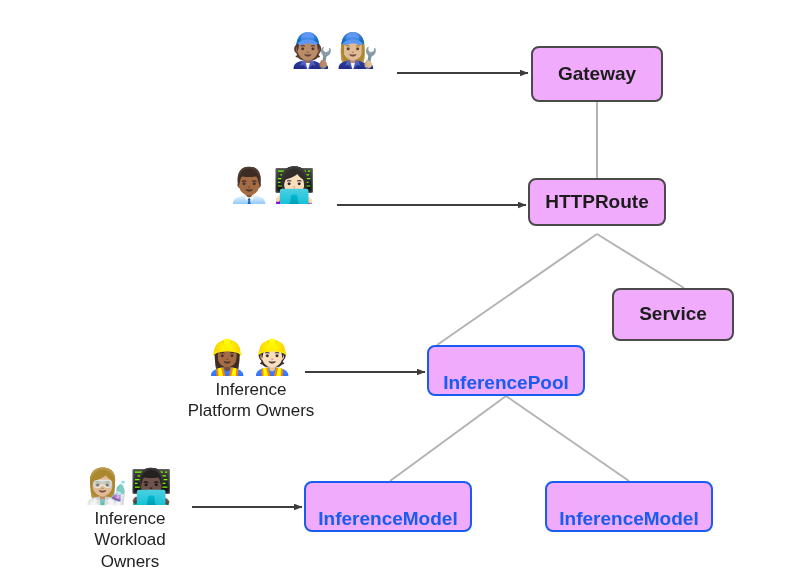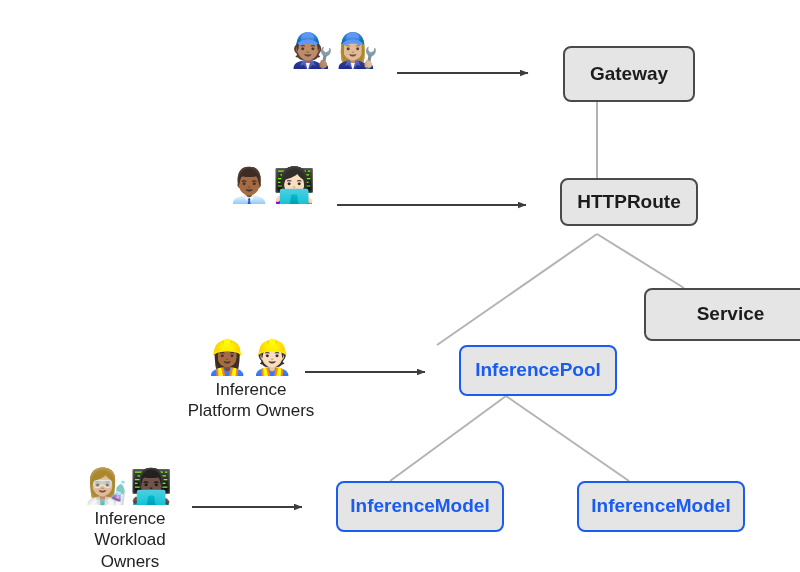--- a/index.html
+++ b/index.html
@@ -25,37 +25,37 @@
     width: 800px;
     height: 572px;
     pointer-events: none;
   }
   .node {
     position: absolute;
     box-sizing: border-box;
     display: flex;
     align-items: center;
     justify-content: center;
-    background: #e5e5e5;
+    background: #f0abfc;
     border-radius: 8px;
     text-align: center;
     line-height: 1.1;
-    margin-left: 32px;
   }
   .node-std {
     border: 2px solid #4a4a4a;
     color: #1c1c1c;
     font-weight: bold;
     font-size: 19px;
   }
   .node-blue {
     border: 2px solid #1a5cf0;
     color: #1a5cf0;
     font-weight: bold;
     font-size: 19px;
+    align-items: flex-end;
   }
   .persona {
     position: absolute;
     display: flex;
     flex-direction: column;
     align-items: center;
     text-align: center;
   }
   .persona-icons {
     font-size: 34px;
@@ -97,21 +97,21 @@
       </g>
   </svg>
 
   <div id="nodes-group">
       <div class="node node-std" style="left: 531px; top: 46px; width: 132px; height: 56px;">
         <span>Gateway</span>
       </div>
       <div class="node node-std" style="left: 528px; top: 178px; width: 138px; height: 48px;">
         <span>HTTPRoute</span>
       </div>
-      <div class="node node-std" style="left: 612px; top: 288px; width: 173px; height: 53px;">
+      <div class="node node-std" style="left: 612px; top: 288px; width: 122px; height: 53px;">
         <span>Service</span>
       </div>
       <div class="node node-blue" style="left: 427px; top: 345px; width: 158px; height: 51px;">
         <span>InferencePool</span>
       </div>
       <div class="node node-blue" style="left: 304px; top: 481px; width: 168px; height: 51px;">
         <span>InferenceModel</span>
       </div>
       <div class="node node-blue" style="left: 545px; top: 481px; width: 168px; height: 51px;">
         <span>InferenceModel</span>

